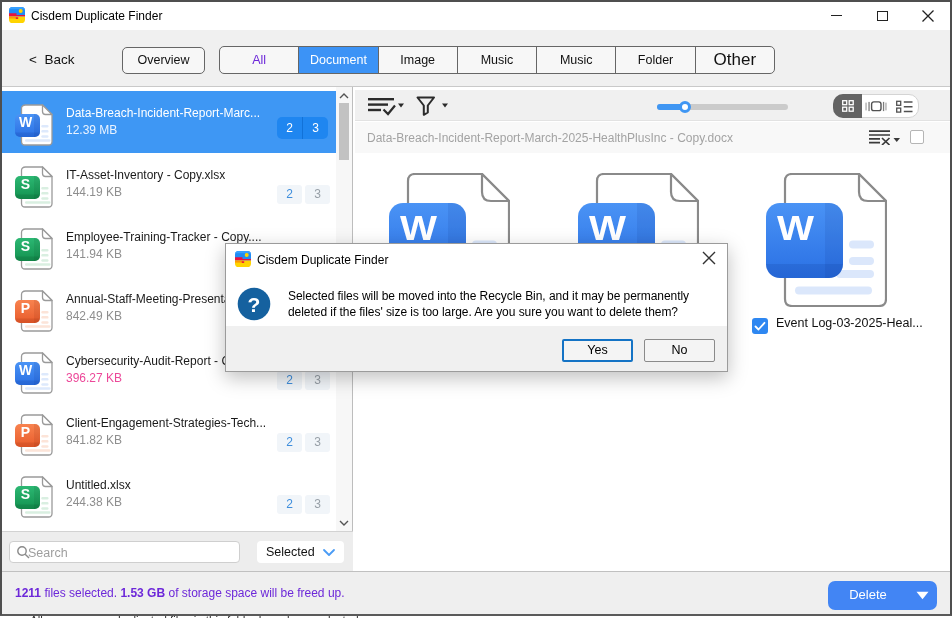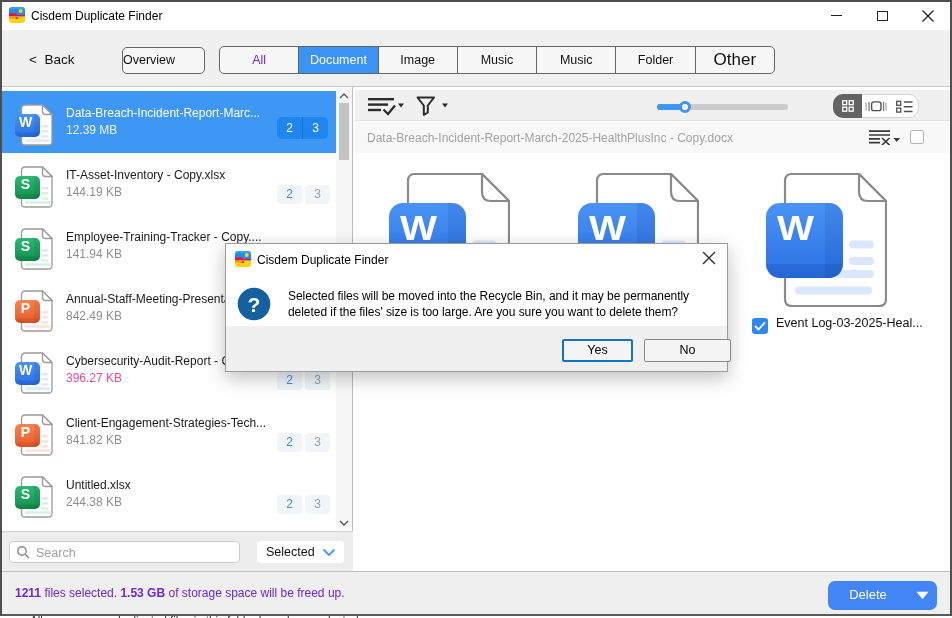--- a/index.html
+++ b/index.html
@@ -115,21 +115,21 @@
   </svg>
 <div class="abs" style="left:31px;top:9px;font-size:12px;color:#000">Cisdem Duplicate Finder</div>
 <div class="abs" style="left:831px;top:15px;width:11px;height:1.4px;background:#222"></div>
 <div class="abs" style="left:877px;top:10.5px;width:10.5px;height:10.5px;border:1.2px solid #222"></div>
 <svg class="abs" style="left:921px;top:9px" width="14" height="14">
     <path d="M1.5 1.5 L12.5 12.5 M12.5 1.5 L1.5 12.5" stroke="#222" stroke-width="1.3"></path>
   </svg>
 
 <div class="abs" style="left:2px;top:30px;width:948px;height:57px;background:#f0f0f0;border-bottom:1px solid #c9c9c9"></div>
 <div class="abs" style="left:29px;top:52px;font-size:13.5px;color:#111">&lt;&nbsp;&nbsp;Back</div>
-<div class="abs" style="left:122px;top:47px;width:83px;height:27px;background:#f7f7f7;border:1px solid #666;border-radius:5px;line-height:25px;font-size:12.5px;color:#111">Overview</div>
+<div class="abs" style="left:122px;top:47px;width:83px;height:27px;background:#f7f7f7;border:1px solid #666;border-radius:5px;text-align:center;line-height:25px;font-size:12.5px;color:#111">Overview</div>
 <div class="abs" style="left:219px;top:46px;width:556px;height:28px;border:1px solid #666;border-radius:5px;background:#f7f7f7;display:flex;overflow:hidden">
  <div style="flex:1;text-align:center;line-height:26px;font-size:12.5px;color:#6d28d9;border-right:1px solid #666">All</div>
  <div style="flex:1;text-align:center;line-height:26px;font-size:12.5px;color:#fff;background:#3c93f6;border-right:1px solid #666">Document</div>
  <div style="flex:1;text-align:center;line-height:26px;font-size:12.5px;color:#111;border-right:1px solid #666">Image</div>
  <div style="flex:1;text-align:center;line-height:26px;font-size:12.5px;color:#111;border-right:1px solid #666">Music</div>
  <div style="flex:1;text-align:center;line-height:26px;font-size:12.5px;color:#111;border-right:1px solid #666">Music</div>
  <div style="flex:1;text-align:center;line-height:26px;font-size:12.5px;color:#111;border-right:1px solid #666">Folder</div>
  <div style="flex:1;text-align:center;line-height:26px;font-size:17px;color:#111">Other</div>
 </div>
 
@@ -197,21 +197,21 @@
     <path d="M1 3 L5 7 L9 3" stroke="#555" stroke-width="1.4" fill="none"></path>
   </svg>
 <div class="abs" style="left:352px;top:87px;width:1px;height:484px;background:#bdbdbd"></div>
 
 <div class="abs" style="left:2px;top:531px;width:351px;height:40px;background:#ededed;border-top:1px solid #d2d2d2"></div>
 <div class="abs" style="left:9px;top:541px;width:231px;height:22px;background:#fff;border:1px solid #cfcfcf;border-radius:4px"></div>
 <svg class="abs" style="left:16px;top:545px" width="15" height="15">
     <circle cx="6" cy="6" r="4.2" stroke="#8a8a8a" stroke-width="1.4" fill="none"></circle>
     <path d="M9.2 9.2 L13 13" stroke="#8a8a8a" stroke-width="1.4"></path>
   </svg>
-<div class="abs" style="left:36px;top:546px;font-size:12.5px;color:#9e9e9e">Search</div>
+<div class="abs" style="left:28px;top:546px;font-size:12.5px;color:#9e9e9e">Search</div>
 <div class="abs" style="left:257px;top:541px;width:87px;height:22px;background:#fff;border-radius:4px"></div>
 <div class="abs" style="left:266px;top:545px;font-size:12.5px;color:#111">Selected</div>
 <svg class="abs" style="left:322px;top:548px" width="14" height="9">
     <path d="M2 2 L7 7 L12 2" stroke="#4a9cf5" stroke-width="1.8" fill="none" stroke-linecap="round" stroke-linejoin="round"></path>
   </svg>
 
 <div class="abs" style="left:355px;top:87px;width:595px;height:527px;background:#fff"></div>
 <div class="abs" style="left:355px;top:90px;width:595px;height:31px;background:#f0f0f0;border-bottom:1px solid #e2e2e2"></div>
 <div class="abs" style="left:355px;top:122px;width:595px;height:31px;background:#f8f8f8"></div>
 
@@ -300,14 +300,14 @@
  <svg class="abs" style="left:475px;top:6px" width="16" height="16">
       <path d="M2 2 L14 14 M14 2 L2 14" stroke="#333" stroke-width="1.4"></path>
     </svg>
  <svg class="abs" style="left:11px;top:43px" width="34" height="34">
   <circle cx="17" cy="17" r="16.3" fill="#15619f"></circle>
   <text x="17" y="24.5" font-family="Liberation Sans,sans-serif" font-size="21" font-weight="bold" fill="#fff" text-anchor="middle">?</text>
  </svg>
  <div class="abs" style="left:62px;top:43.5px;font-size:12px;letter-spacing:-0.05px;line-height:16.2px;color:#000;width:440px">Selected files will be moved into the Recycle Bin, and it may be permanently<br>deleted if the files' size is too large. Are you sure you want to delete them?</div>
  <div class="abs" style="left:0;top:82px;width:501px;height:45px;background:#f0f0f0"></div>
  <div class="abs" style="left:336px;top:95px;width:71px;height:23px;background:#f4f4f4;border:2px solid #1473c5;border-radius:2px;text-align:center;line-height:19px;font-size:12.5px;color:#000">Yes</div>
- <div class="abs" style="left:418px;top:95px;width:87px;height:23px;background:#f4f4f4;border:1px solid #8a8a8a;border-radius:2px;text-align:center;line-height:21px;font-size:12.5px;color:#000">No</div>
+ <div class="abs" style="left:418px;top:95px;width:71px;height:23px;background:#f4f4f4;border:1px solid #8a8a8a;border-radius:2px;text-align:center;line-height:21px;font-size:12.5px;color:#000">No</div>
 </div>
 
 </body></html>

